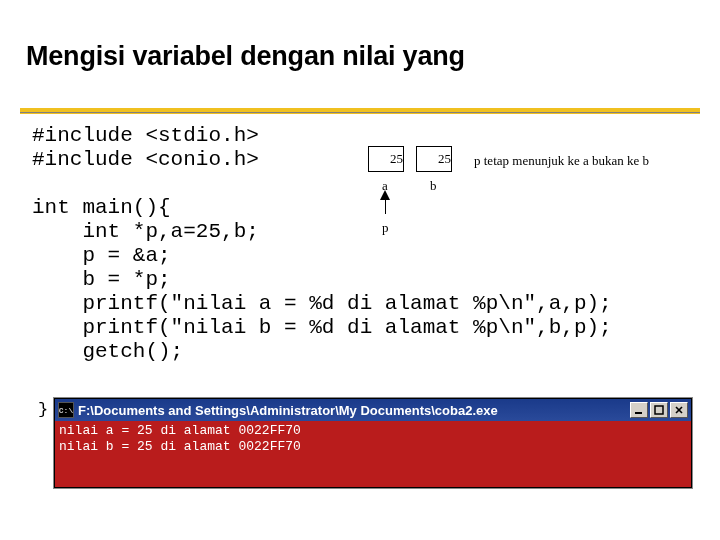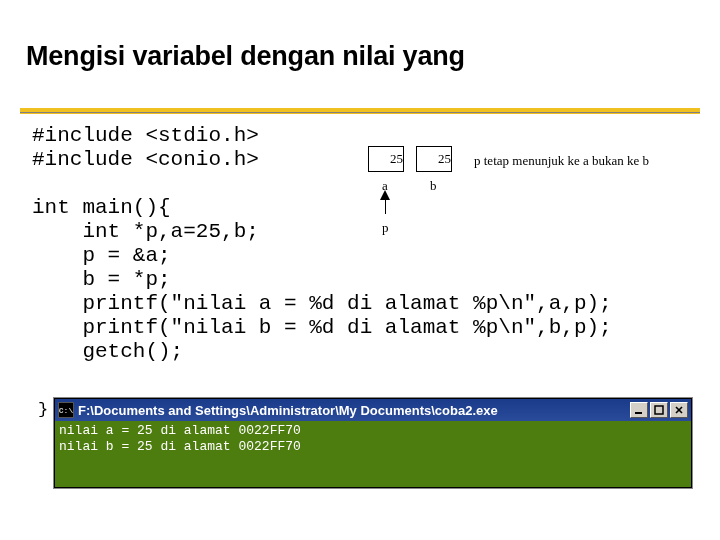--- a/index.html
+++ b/index.html
@@ -22,21 +22,21 @@
   .arrow-head { position: absolute; left: 12px; top: 44px; width: 0; height: 0; border-left: 5px solid transparent; border-right: 5px solid transparent; border-bottom: 10px solid #000; }
   .lab-p { position: absolute; left: 14px; top: 74px; font-size: 13px; }
   
   .console { position: absolute; left: 54px; top: 398px; width: 638px; height: 90px; border: 1px solid #000; box-shadow: 0 0 0 1px #888; font-family: Tahoma, sans-serif; }
   .titlebar { height: 22px; background: linear-gradient(#1a3a8a, #2a4a9a); display: flex; align-items: center; padding: 0 3px; }
   .tb-icon { width: 16px; height: 16px; background:#000; display:flex; align-items:center; justify-content:center; color:#ccc; font-size:8px; font-family: "Courier New", monospace; font-weight:bold; margin-right:4px; border:1px solid #555; }
   .tb-text { color: #fff; font-size: 13px; font-weight: bold; flex: 1; white-space: nowrap; overflow:hidden; }
   .tb-btns { display: flex; gap: 2px; }
   .tb-btn { width: 18px; height: 16px; background: #d4d0c8; border: 1px solid #fff; border-right-color:#555; border-bottom-color:#555; display:flex; align-items:center; justify-content:center; }
   .tb-btn svg { display:block; }
-  .term { background: #4d7c0f; color: #fff; font-family: "Lucida Console","Courier New",monospace; font-size: 13px; line-height: 16px; padding: 2px 4px; height: calc(100% - 22px); white-space: pre; }
+  .term { background: #b91c1c; color: #fff; font-family: "Lucida Console","Courier New",monospace; font-size: 13px; line-height: 16px; padding: 2px 4px; height: calc(100% - 22px); white-space: pre; }
 </style>
 </head>
 <body>
 
 <div class="slide">
   <div class="title">
     <span>Mengisi variabel dengan nilai yang</span><br>
   </div>
   <div class="rule"></div>
 

